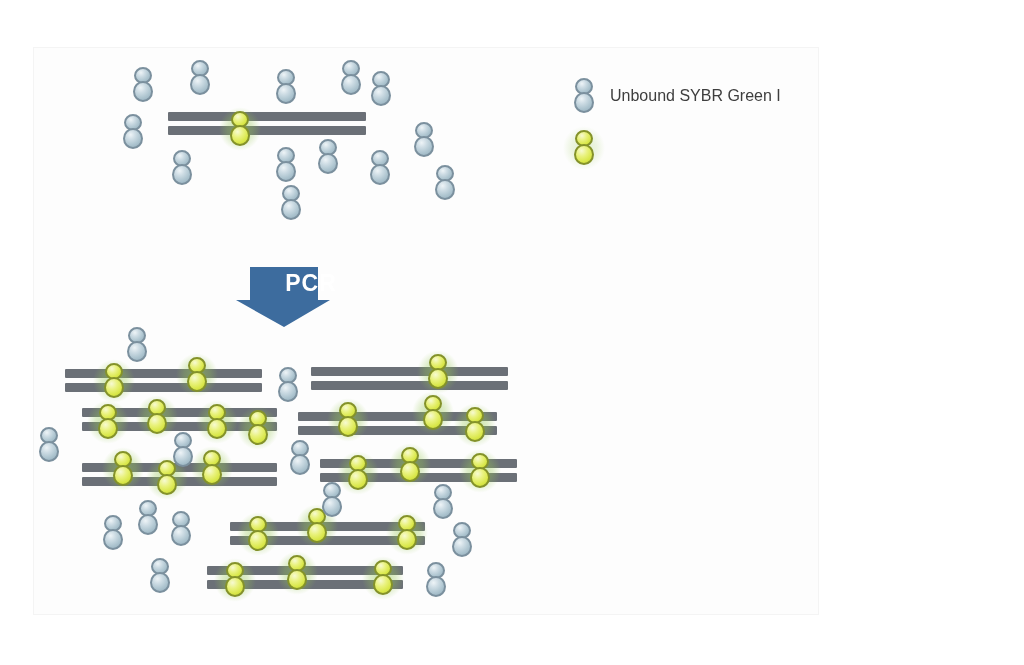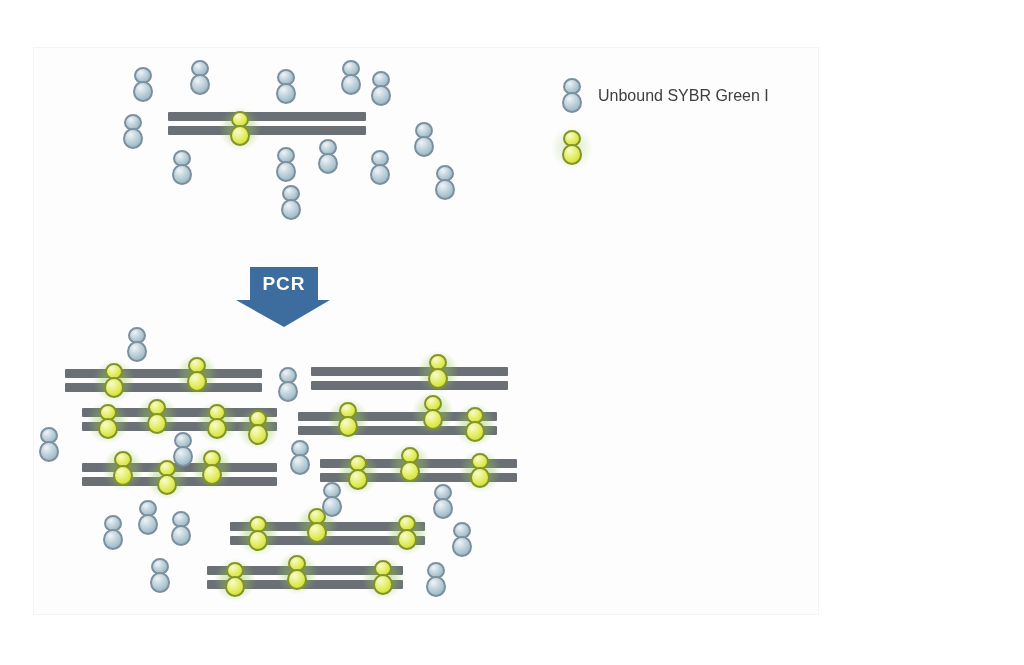--- a/index.html
+++ b/index.html
@@ -43,25 +43,25 @@
   }
   .glow{
     position:absolute;left:-17px;top:-11px;width:56px;height:58px;z-index:-1;
     background:radial-gradient(closest-side, rgba(150,200,82,0.55) 0%, rgba(150,200,82,0.30) 45%, rgba(150,200,82,0) 75%);
   }
   
   .pcr-arrow{position:absolute;left:232px;top:265px;width:100px;height:64px;z-index:4;}
   .pcr-arrow svg{display:block;}
   .pcr-label{
     position:absolute;left:18px;top:2px;width:68px;height:33px;line-height:33px;
-    text-align:center;color:#ffffff;font-weight:bold;font-size:19px;letter-spacing:1px;
+    text-align:center;color:#ffffff;font-weight:bold;font-size:23px;letter-spacing:1px;padding-left:27px;
   }
   
   .legend{position:absolute;left:561px;top:0;z-index:5;}
-  .legend-row{position:absolute;left:0;display:flex;align-items:center;height:36px;white-space:nowrap;text-align:center;}
+  .legend-row{position:absolute;left:12px;display:flex;align-items:center;height:36px;white-space:nowrap;text-align:center;}
   .legend-row.r1{top:78px;}
   .legend-row.r2{top:130px;}
   .legend-icon{position:relative;flex:0 0 22px;margin-right:15px;}
   .legend-icon .glow{opacity:.55;}
   .legend-label{color:var(--legend-text);font-size:16px;}
 </style>
 </head>
 <body>
 
 <div id="stage">

